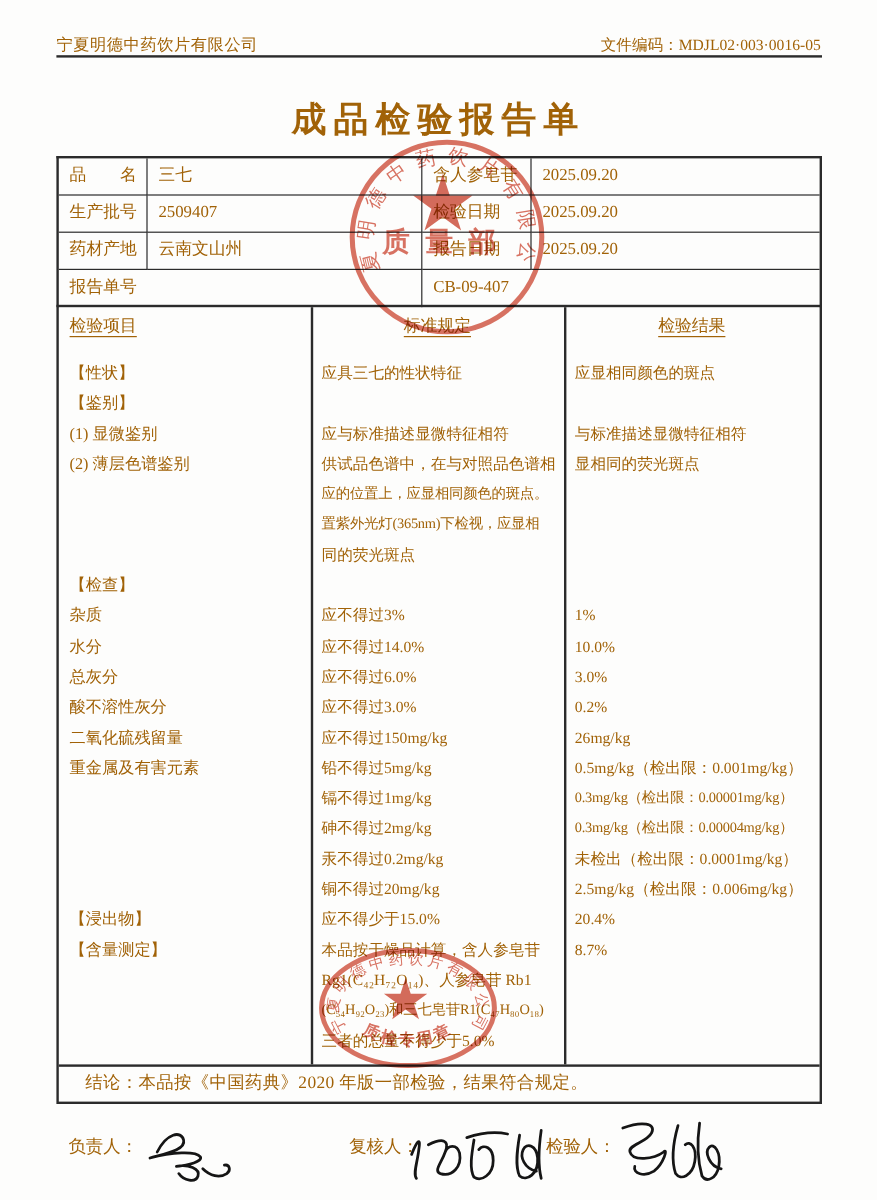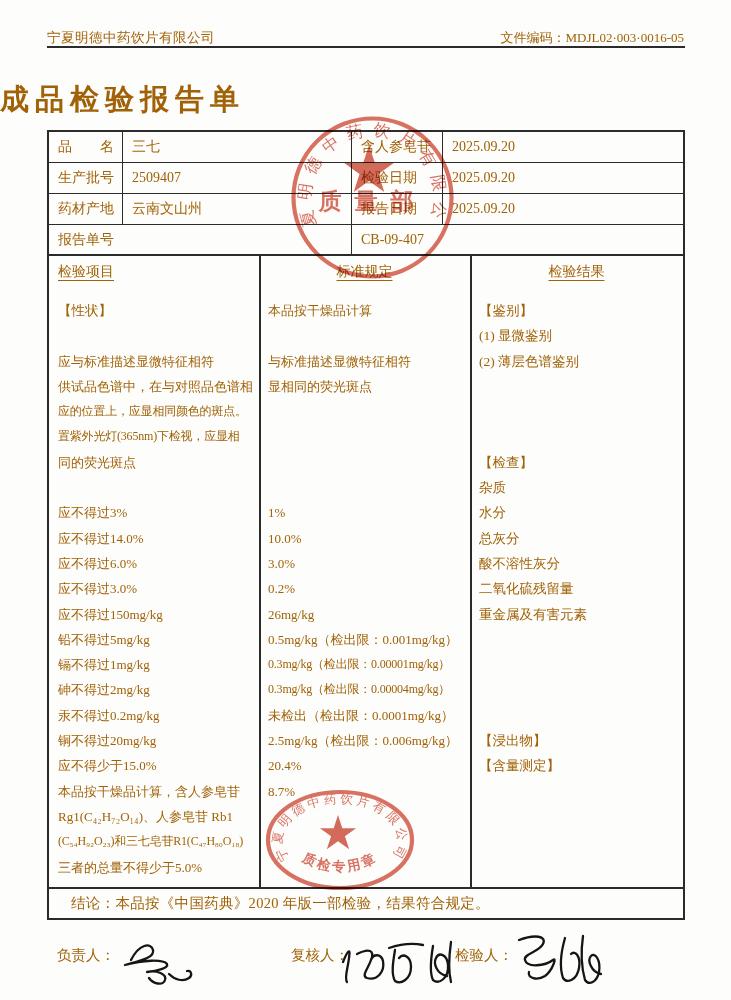--- a/index.html
+++ b/index.html
@@ -6,21 +6,21 @@
   html,body { background:#e8e8e8; }
   .page {
     position:relative; width:731px; height:1000px; margin:0 auto;
     background:#fdfdfc; color:#a16207; overflow:hidden;
     font-family:"Liberation Serif","DejaVu Serif",serif;
   }
   
   .hdr-left  { position:absolute; left:47px;  top:29px; font-size:13.5px; letter-spacing:.5px; }
   .hdr-right { position:absolute; right:47px; top:29px; font-size:13px; }
   .hdr-rule  { position:absolute; left:47px; top:46px; width:638px; height:2px; background:#2b2b2b; }
-  .doc-title { position:absolute; left:0; right:0; top:80px; 
+  .doc-title { position:absolute; left:0; right:0; top:80px; text-align:center;
                font-size:29px; font-weight:700; letter-spacing:6px; }
   
   .info-table {
     position:absolute; left:47px; top:130px; width:638px;
     display:grid; grid-template-columns:74px 229px 91px 1fr;
     grid-auto-rows:31px;
     border:2px solid #2b2b2b; border-bottom:none;
     font-size:14px;
   }
   .info-cell { border-right:1.6px solid #2b2b2b; border-bottom:1.6px solid #2b2b2b;
@@ -92,21 +92,22 @@
 
   <div class="spec-table">
     <div class="spec-wrap">
       <div class="spec-head">
         <div class="h0"><span>检验项目</span></div>
         <div class="h1"><span>标准规定</span></div>
         <div class="h2"><span>检验结果</span></div>
       </div>
       <div class="spec-body">
           <div class="sc c0">【性状】</div>
-          <div class="sc c2">本品按干燥品计算</div>
+          <div class="sc c1">应具三七的性状特征</div>
+          <div class="sc c2">应显相同颜色的斑点</div>
           <div class="sc c0">【鉴别】</div>
           <div class="sc c1"></div>
           <div class="sc c2"></div>
           <div class="sc c0">(1) 显微鉴别</div>
           <div class="sc c1">应与标准描述显微特征相符</div>
           <div class="sc c2">与标准描述显微特征相符</div>
           <div class="sc c0">(2) 薄层色谱鉴别</div>
           <div class="sc c1">供试品色谱中，在与对照品色谱相</div>
           <div class="sc c2">显相同的荧光斑点</div>
           <div class="sc c0"></div>

